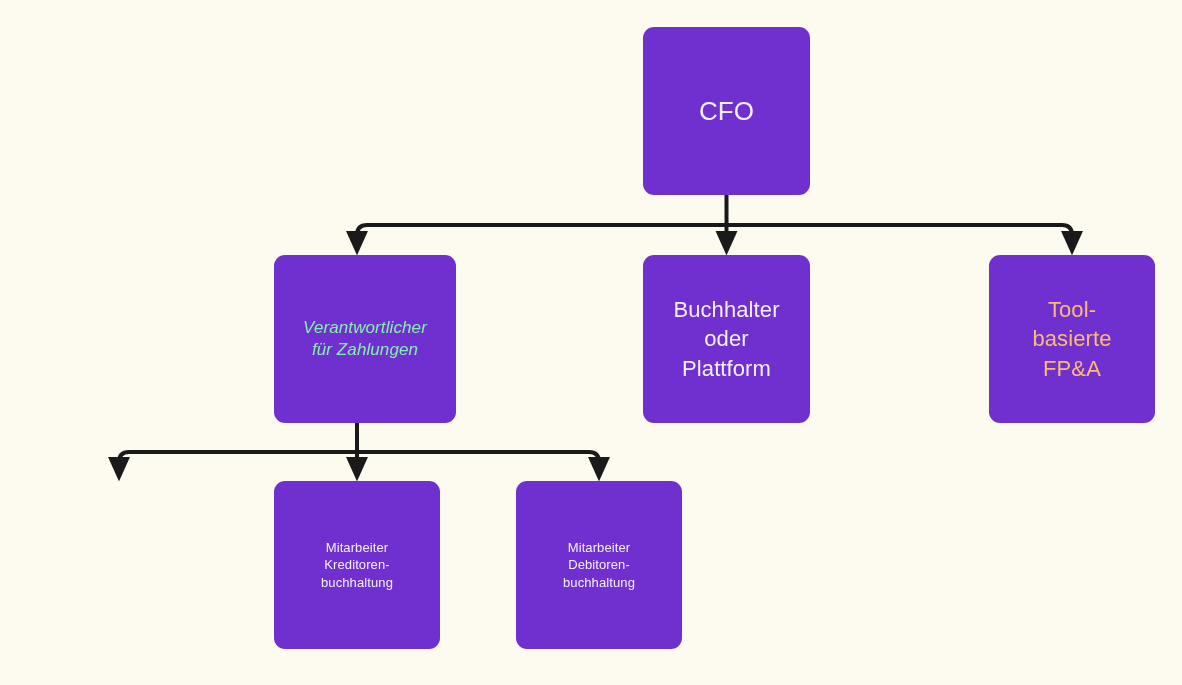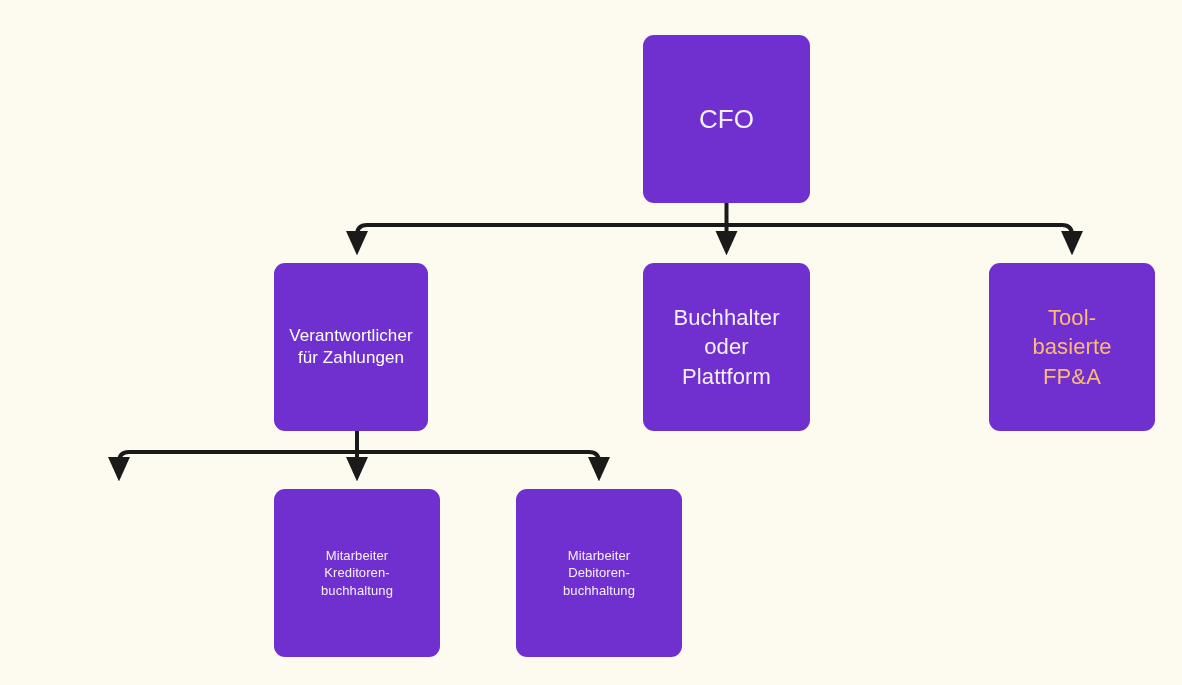--- a/index.html
+++ b/index.html
@@ -36,21 +36,20 @@
     display: flex;
     align-items: center;
     justify-content: center;
     text-align: center;
     line-height: 1.32;
     box-sizing: border-box;
     padding: 4px 8px;
     font-weight: 400;
     letter-spacing: 0.1px;
     z-index: 2;
-    margin-top: 8px;
   }
   .node .label {
     white-space: pre-line;
     display: block;
   }
   .size-xl { font-size: 26px; }
   .size-lg { font-size: 22px; }
   .size-md { font-size: 13px; }
   .size-sm { font-size: 17px; }
   .size-xs { font-size: 14px; }
@@ -83,21 +82,21 @@
       <path d="M 357 452 L 357 469" marker-end="url(#arrow)"></path>
 
       <path d="M 357 452 L 589 452 Q 599 452 599 462 L 599 469" marker-end="url(#arrow)"></path>
     </g>
   </svg>
 
   <div class="node size-xl" style="left: 643px; top: 27px; width: 167px; height: 168px; background: rgb(112, 48, 208); color: rgb(244, 240, 250);">
     <span class="label">CFO</span>
   </div>
 
-  <div class="node size-sm" style="left: 274px; top: 255px; width: 154px; height: 168px; background: rgb(112, 48, 208); color: #ffffff;">
+  <div class="node size-sm" style="left: 274px; top: 255px; width: 182px; height: 168px; background: rgb(112, 48, 208); color: #86efac; font-style: italic;">
     <span class="label">Verantwortlicher
 für Zahlungen</span>
   </div>
   <div class="node size-lg" style="left: 643px; top: 255px; width: 167px; height: 168px; background: rgb(112, 48, 208); color: rgb(244, 240, 250);">
     <span class="label">Buchhalter
 oder
 Plattform</span>
   </div>
   <div class="node size-lg" style="left: 989px; top: 255px; width: 166px; height: 168px; background: rgb(112, 48, 208); color: #fdba74;">
     <span class="label">Tool-

